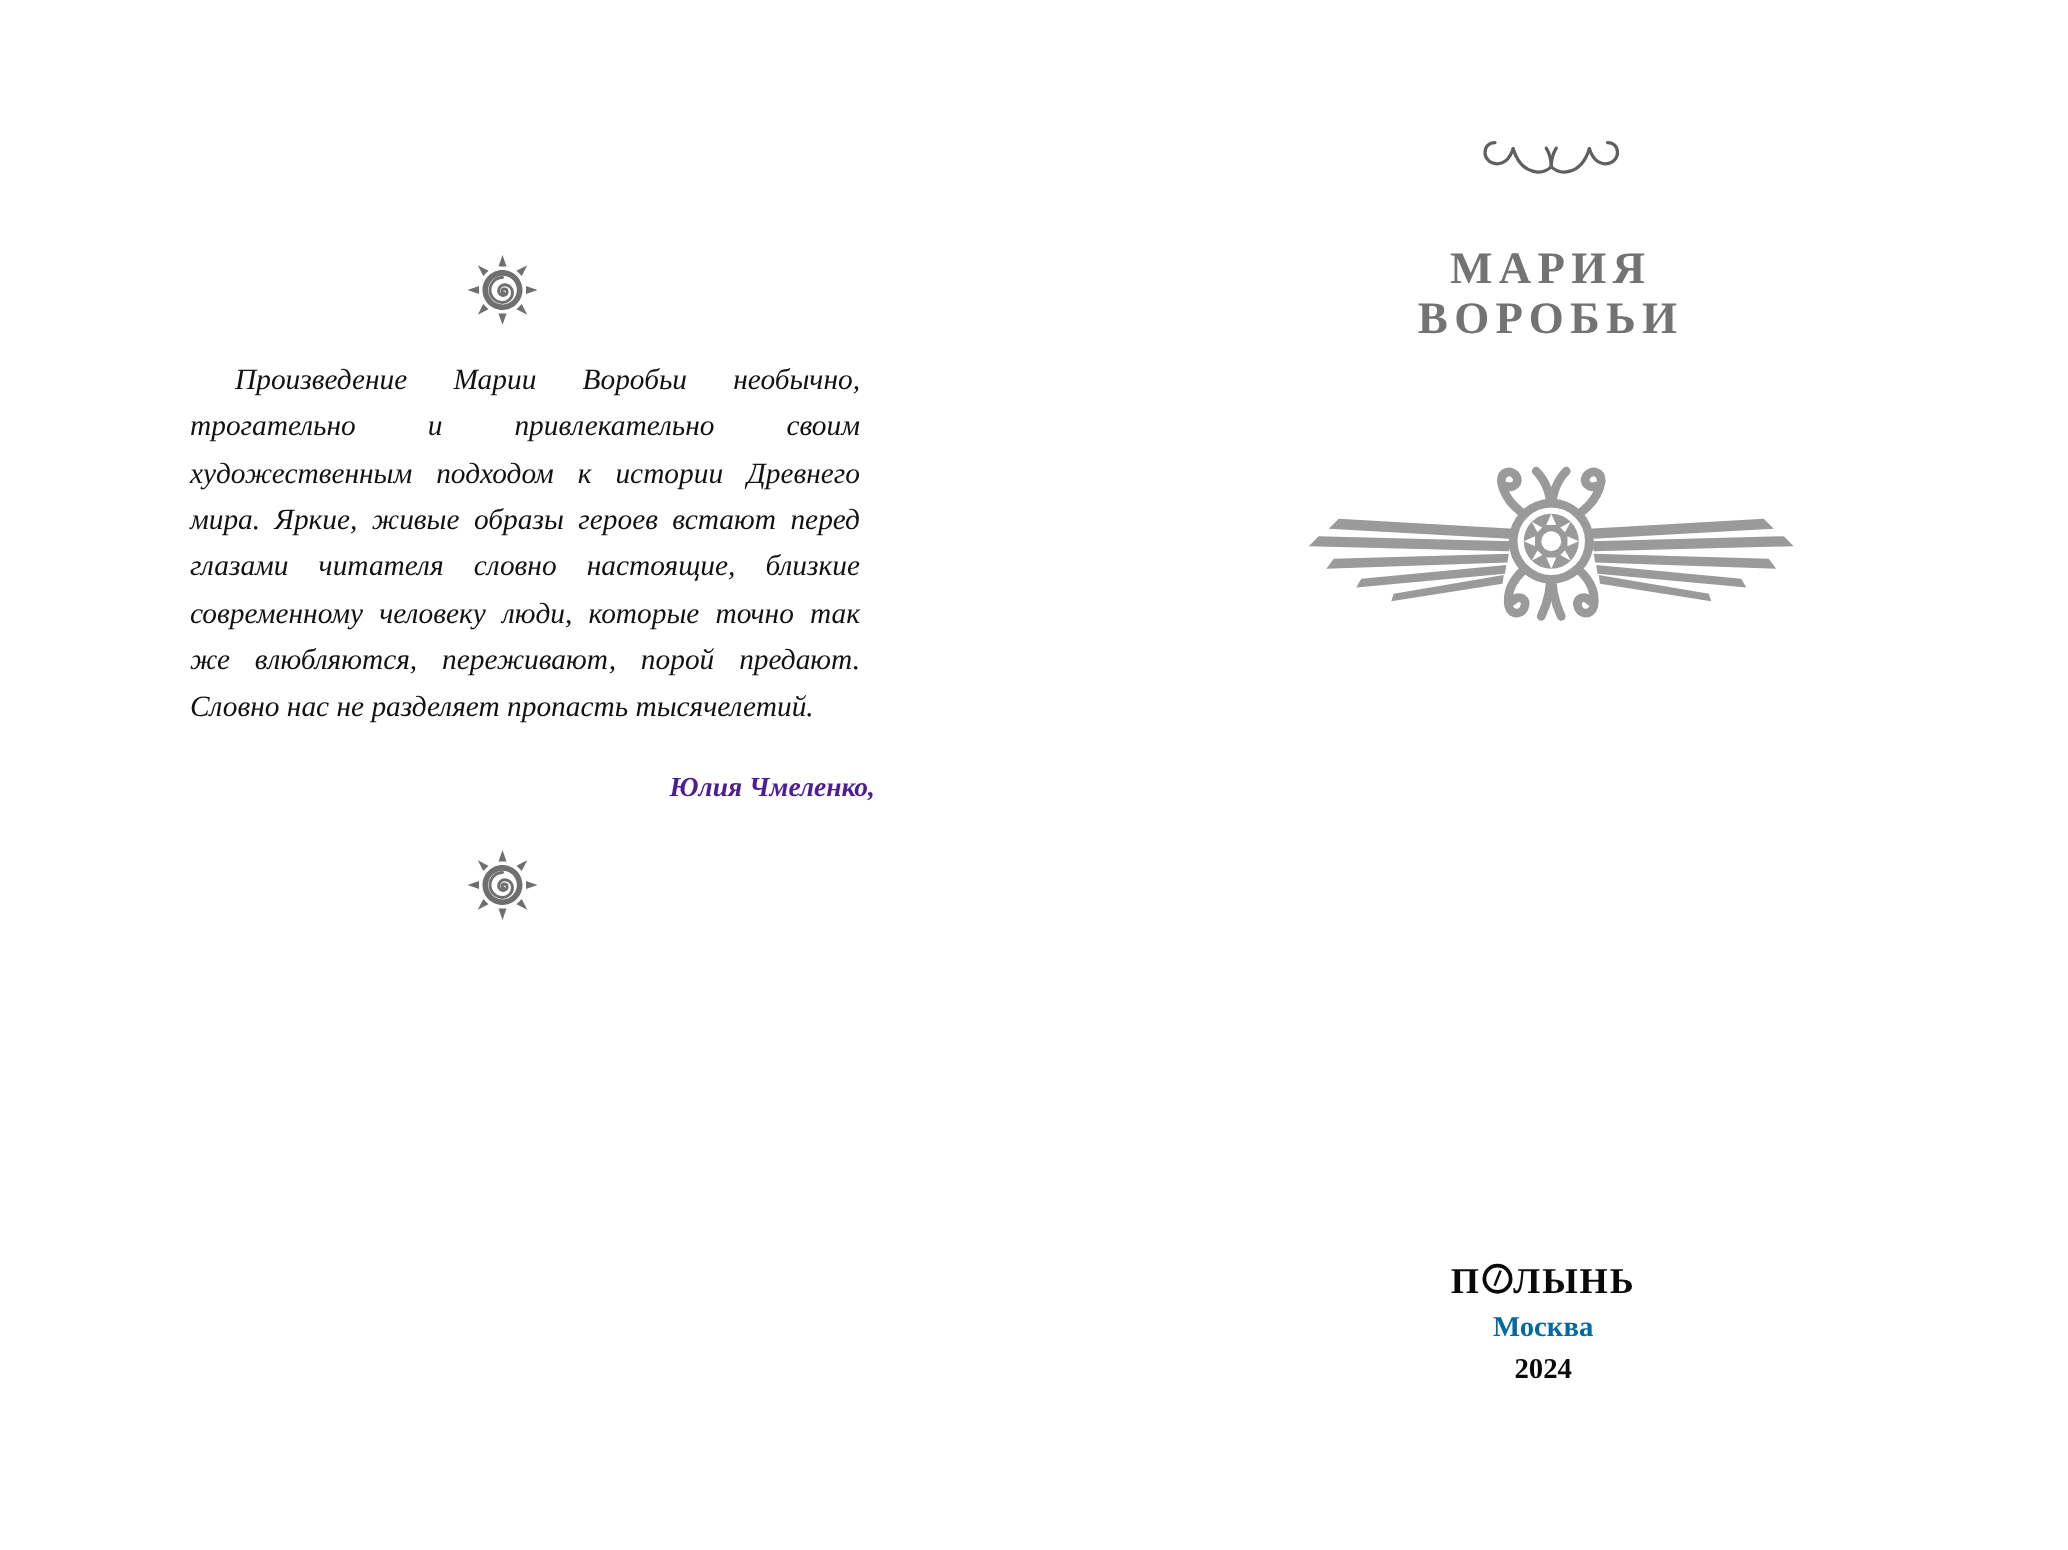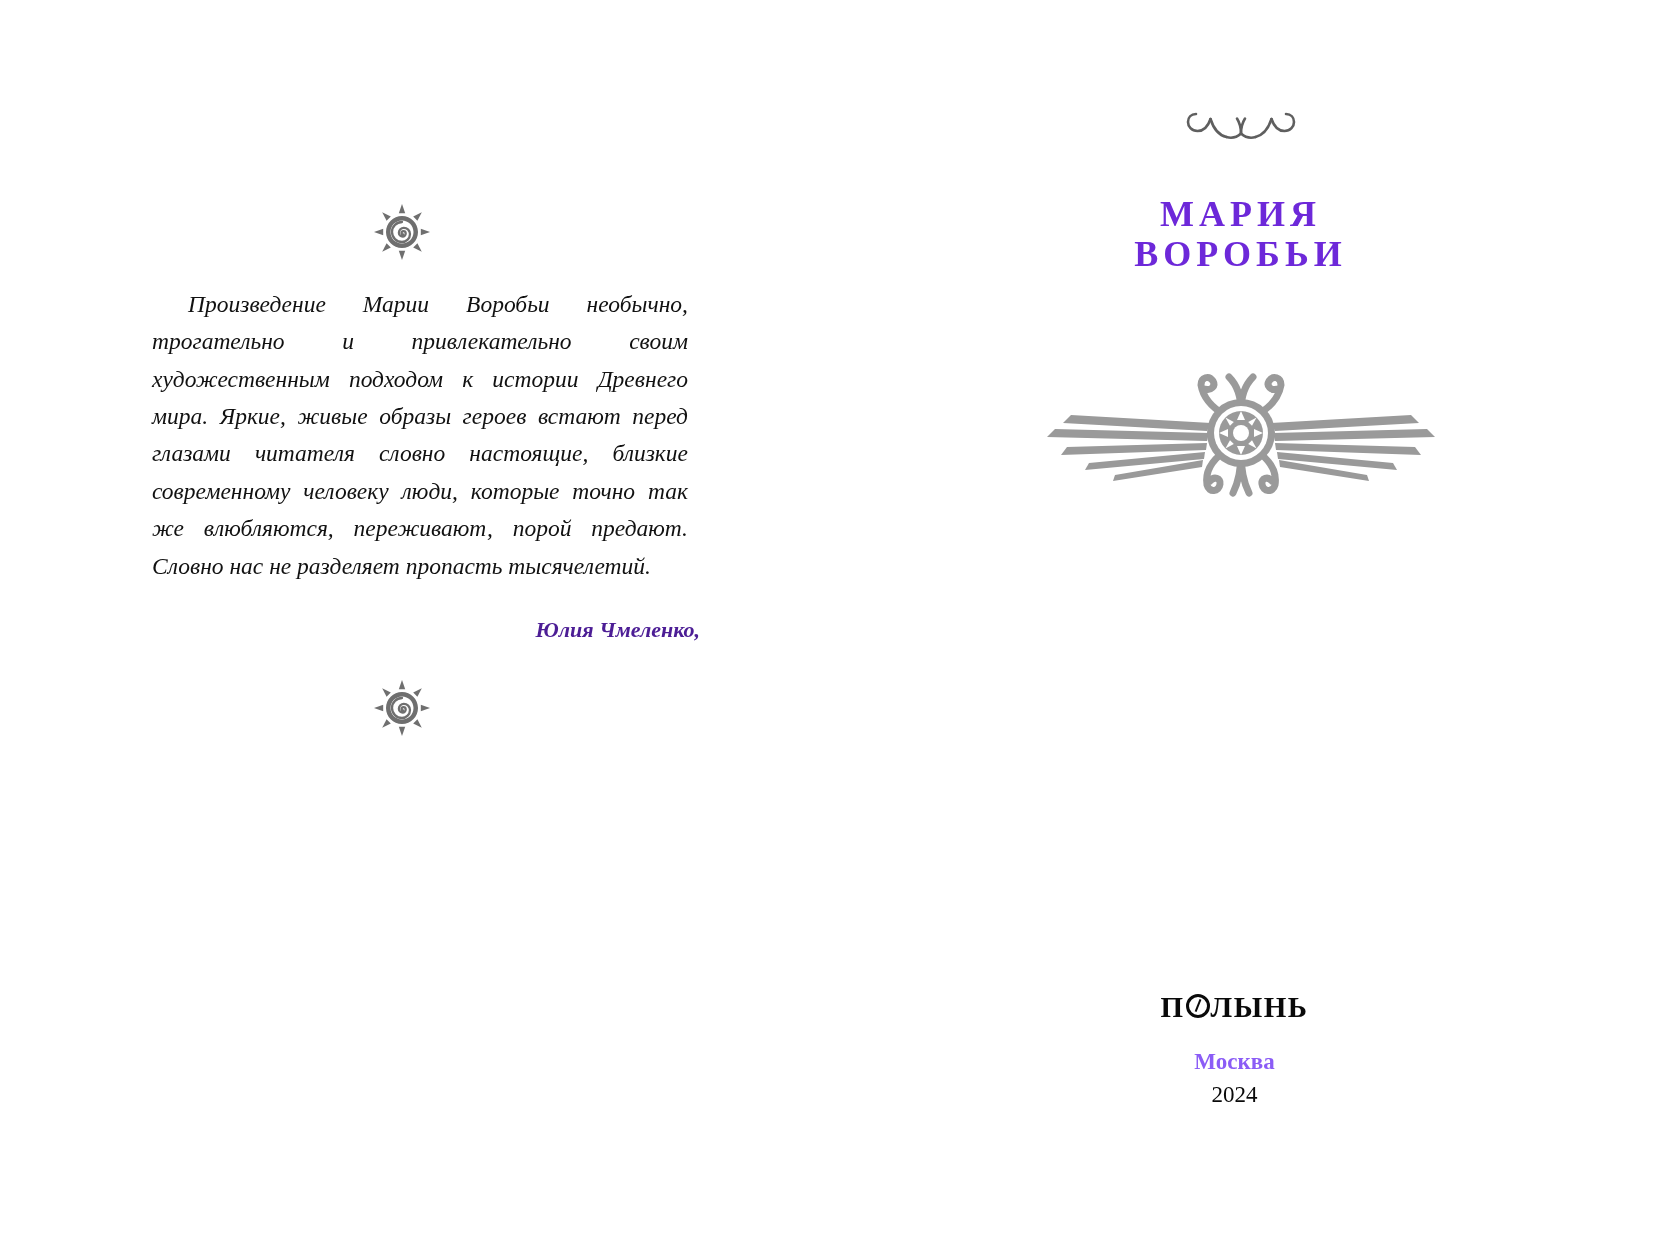--- a/index.html
+++ b/index.html
@@ -86,21 +86,21 @@
     margin: 0 auto 44px auto;
     width: 110px;
     height: 46px;
   }
   .author {
     font-family: "Liberation Serif", serif;
     font-weight: bold;
     letter-spacing: 5px;
     font-size: 36px;
     line-height: 1.12;
-    color: #6d28d9;
+    color: #737373;
     margin: 0 0 0 0;
   }
   .author .line2 { letter-spacing: 5px; }
 
   .book-title {
     margin-top: 34px;
   }
   .book-title .t-line {
     display: block;
     font-family: "DejaVu Serif", serif;
@@ -161,26 +161,26 @@
     top: 14%;
     width: 2px;
     height: 74%;
     background: #0a0a0a;
     transform: translateX(-50%) rotate(22deg);
   }
   .city {
     font-family: "Liberation Serif", serif;
     font-weight: bold;
     font-size: 23px;
-    margin-top: 25px;
-    color: #8b5cf6;
+    margin-top: 7px;
+    color: #0369a1;
   }
   .year {
     font-family: "Liberation Serif", serif;
-    font-weight: normal;
+    font-weight: bold;
     font-size: 23px;
     margin-top: 7px;
     color: #0a0a0a;
   }
 </style>
 </head>
 <body>
 
 <div class="spread">
 

